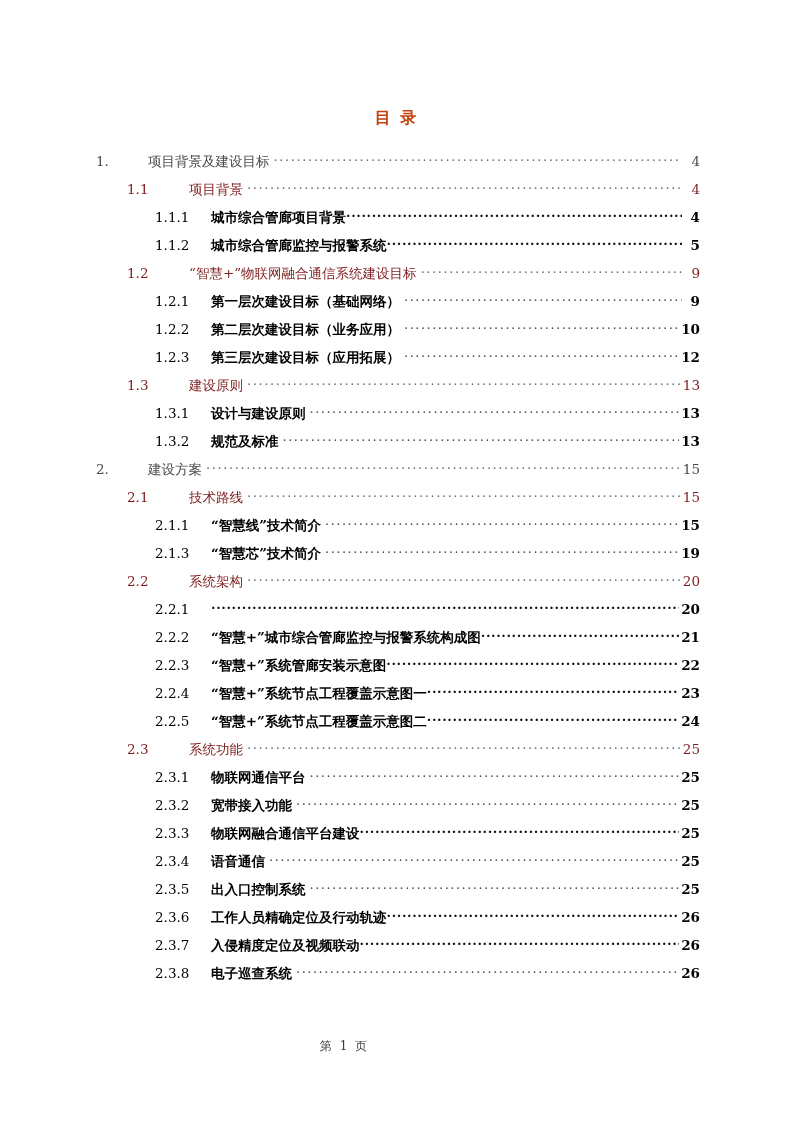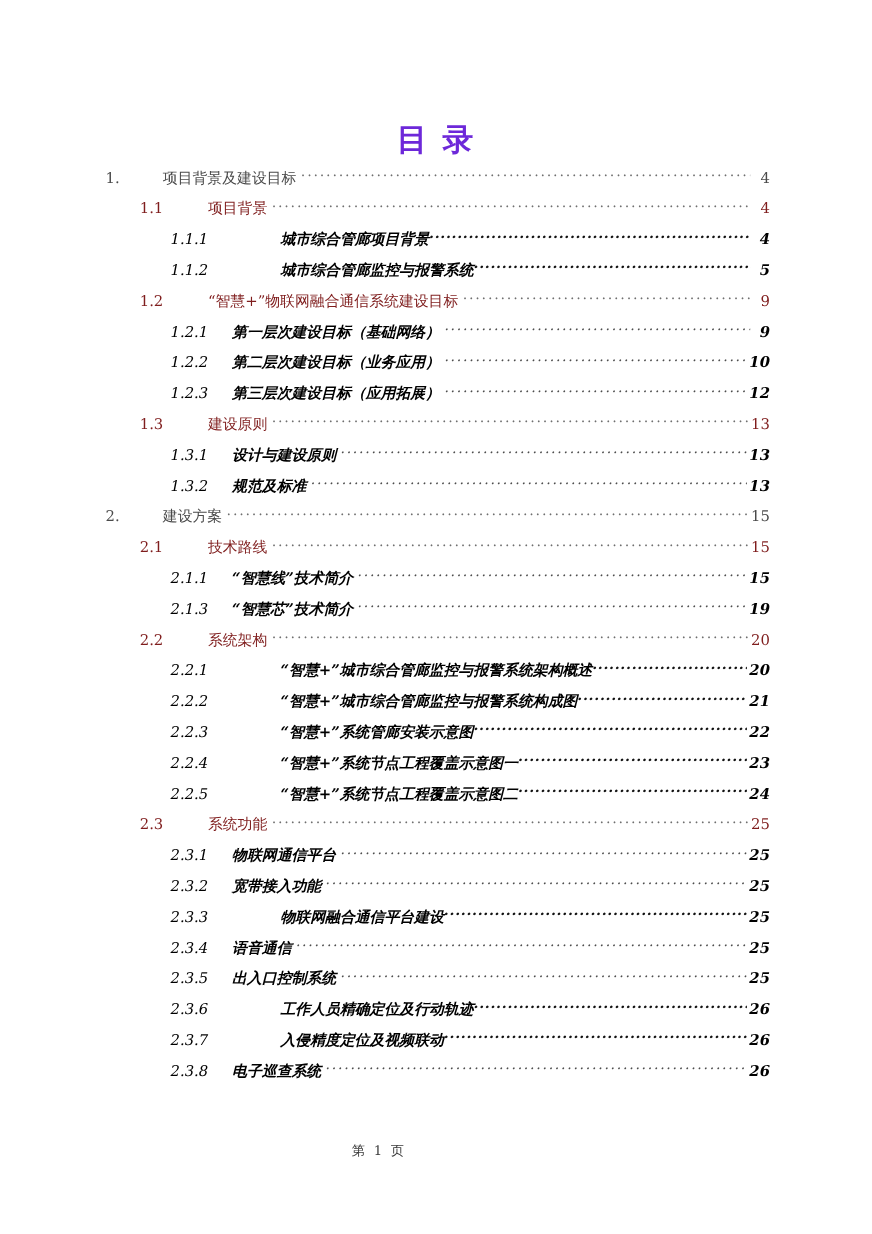--- a/index.html
+++ b/index.html
@@ -25,23 +25,23 @@
 
   
   .doc-title {
     position: absolute;
     left: 0;
     top: 108px;
     width: 793px;
     text-align: center;
     font-family: "DejaVu Sans", "Liberation Sans", sans-serif;
     font-weight: bold;
-    font-size: 28px;
+    font-size: 16px;
     letter-spacing: 2px;
-    color: #6d28d9;
+    color: #c2410c;
   }
 
   
   .toc {
     position: absolute;
     left: 96px;
     top: 152px;
     width: 604px;
   }
 
@@ -102,32 +102,31 @@
     font-weight: normal;
   }
   .lvl2 .toc-num { width: 62px; }
   .lvl2 .toc-leader::after { color: #6f6f6f; letter-spacing: 1.6px; }
 
   
   .lvl3 {
     margin-left: 59px;
     color: #000000;
     font-weight: bold;
-    font-style: italic;
   }
   .lvl3 .toc-num { width: 56px; font-weight: normal; }
   .lvl3 .toc-leader::after { color: #4d4d4d; letter-spacing: 1.5px; font-weight: normal; }
 
   
   .lvl3.heavy .toc-leader::after {
     color: #111111;
     font-weight: bold;
     letter-spacing: 0.6px;
   }
-  .lvl3.heavy .toc-label { padding-right: 0px; margin-left: 44px; }
+  .lvl3.heavy .toc-label { padding-right: 0px; }
   .lvl3 .toc-label { padding-right: 4px; }
   .lvl1 .toc-label, .lvl2 .toc-label { padding-right: 4px; }
 
   
   .footer {
     position: absolute;
     left: 0;
     top: 1038px;
     width: 689px;
     text-align: center;
@@ -235,21 +234,20 @@
         <span class="toc-page">19</span>
       </div>
       <div class="toc-entry lvl2">
         <span class="toc-num">2.2</span>
         <span class="toc-label">系统架构</span>
         <span class="toc-leader"></span>
         <span class="toc-page">20</span>
       </div>
       <div class="toc-entry lvl3 heavy">
         <span class="toc-num">2.2.1</span>
-        <span class="toc-label">“智慧+”城市综合管廊监控与报警系统架构概述</span>
         <span class="toc-leader"></span>
         <span class="toc-page">20</span>
       </div>
       <div class="toc-entry lvl3 heavy">
         <span class="toc-num">2.2.2</span>
         <span class="toc-label">“智慧+”城市综合管廊监控与报警系统构成图</span>
         <span class="toc-leader"></span>
         <span class="toc-page">21</span>
       </div>
       <div class="toc-entry lvl3 heavy">

